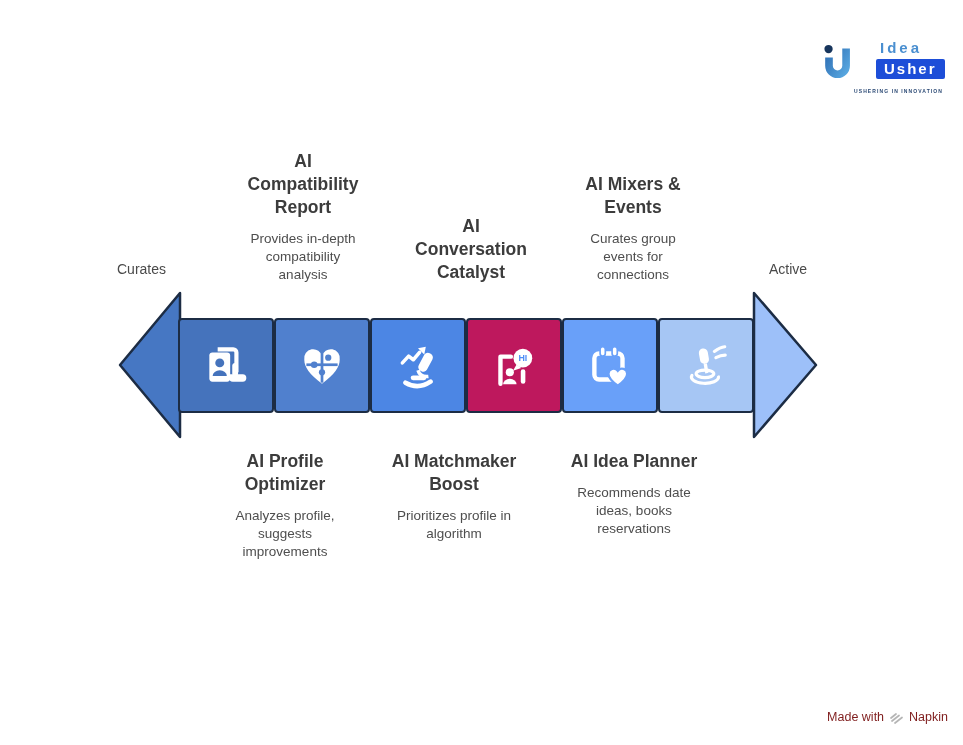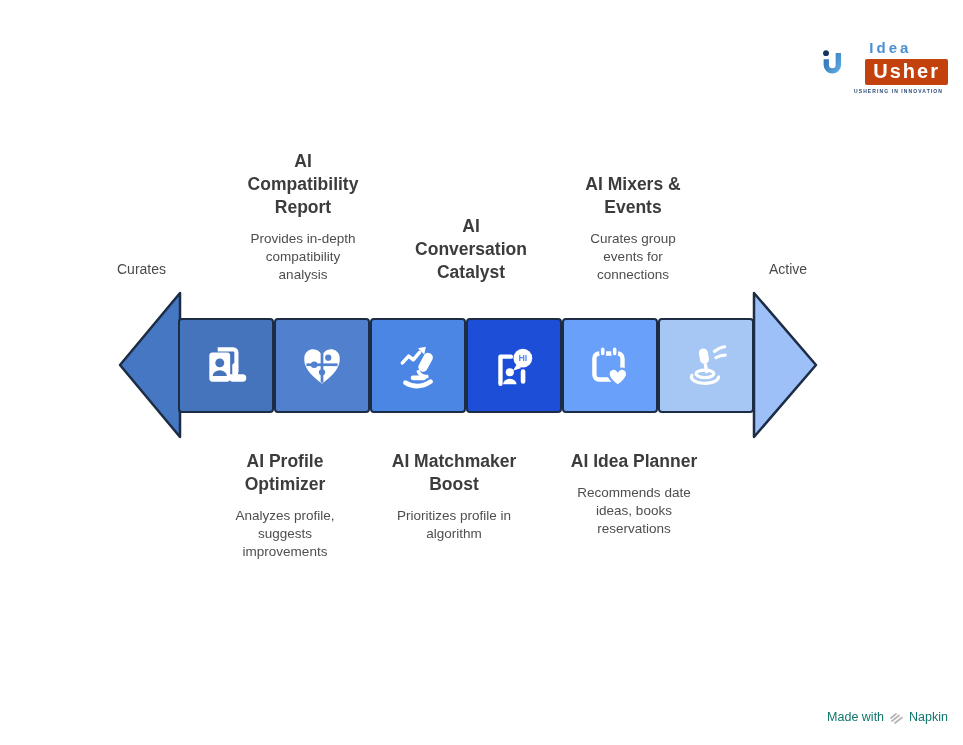--- a/index.html
+++ b/index.html
@@ -33,27 +33,27 @@
   .arrow-head { position:absolute; top:290px; }
   #head-left  { left:116px; }
   #head-right { left:750px; }
   .arrow-head polygon { stroke:#1c2c44; stroke-width:2.5; stroke-linejoin:round; }
 
   
   .logo { position:absolute; left:820px; top:40px; width:128px; }
   .logo-row { display:flex; align-items:flex-start; }
   .logo-text { margin-left:20px; }
   .logo-idea { color:#4a8fd0; font-weight:700; font-size:15px; letter-spacing:3px; line-height:1.1; padding-left:4px; }
-  .logo-usher { background:#c2410c; color:#ffffff; font-weight:700; font-size:20px;
+  .logo-usher { background:#1d4ed8; color:#ffffff; font-weight:700; font-size:15px;
                 letter-spacing:2px; padding:1px 8px 2px; margin-top:2px; border-radius:2px; display:inline-block; }
   .logo-tagline { font-size:5px; letter-spacing:1.1px; color:#2c4a75; margin-top:2px; margin-left:34px; white-space:nowrap; font-weight:700; }
 
   
   .made-with { position:absolute; right:15px; bottom:21px; display:flex; align-items:center; gap:5px;
-               font-size:12.5px; color:#0f766e; }
+               font-size:12.5px; color:#7f1d1d; }
 </style>
 </head>
 <body>
 
 <div id="canvas">
 
   <div class="logo">
     <div class="logo-row">
       <svg width="36" height="46" viewBox="0 0 40 46">
         <defs>
@@ -130,21 +130,21 @@
     <svg width="50" height="50" viewBox="0 0 48 48">
       <path d="M9 21 l6 -6.5 4.5 3.5 6 -7" fill="none" stroke="#fff" stroke-width="3.4" stroke-linecap="round" stroke-linejoin="round"></path>
       <path d="M24 7 l7.5 -1.5 -1.5 7.5 z" fill="#fff"></path>
       <rect x="27" y="11" width="9" height="19" rx="4" fill="#fff" transform="rotate(28 31.5 20)"></rect>
       <path d="M24 28 q2 7 10 6" fill="none" stroke="#fff" stroke-width="3.4"></path>
       <rect x="17" y="33" width="15" height="4.6" rx="2.3" fill="#fff"></rect>
       <path d="M12 40 q12 7 24 -1" fill="none" stroke="#fff" stroke-width="4.5" stroke-linecap="round"></path>
     </svg>
   </div>
 
-  <div class="seg" style="left: 466px; background: #1d4ed8;">
+  <div class="seg" style="left: 466px; background: #be185d;">
     <svg width="50" height="50" viewBox="0 0 48 48">
       <path d="M11 41 V15 h10" fill="none" stroke="#fff" stroke-width="4.2" stroke-linecap="round" stroke-linejoin="round"></path>
       <circle cx="20" cy="30" r="3.9" fill="#fff"></circle>
       <path d="M13.5 41.5 a6.5 5.2 0 0 1 13 0 z" fill="#fff"></path>
       <rect x="30.5" y="27" width="4.4" height="14" rx="2.2" fill="#fff"></rect>
       <circle cx="32.5" cy="16.5" r="9" fill="#fff"></circle>
       <path d="M26.5 22.5 l-3.5 6 8 -2.5 z" fill="#fff"></path>
       <text x="32.5" y="19.5" text-anchor="middle" font-size="8.5" font-weight="bold" font-family="Liberation Sans, sans-serif" fill="#4F8DF7">HI</text>
     </svg>
   </div>

